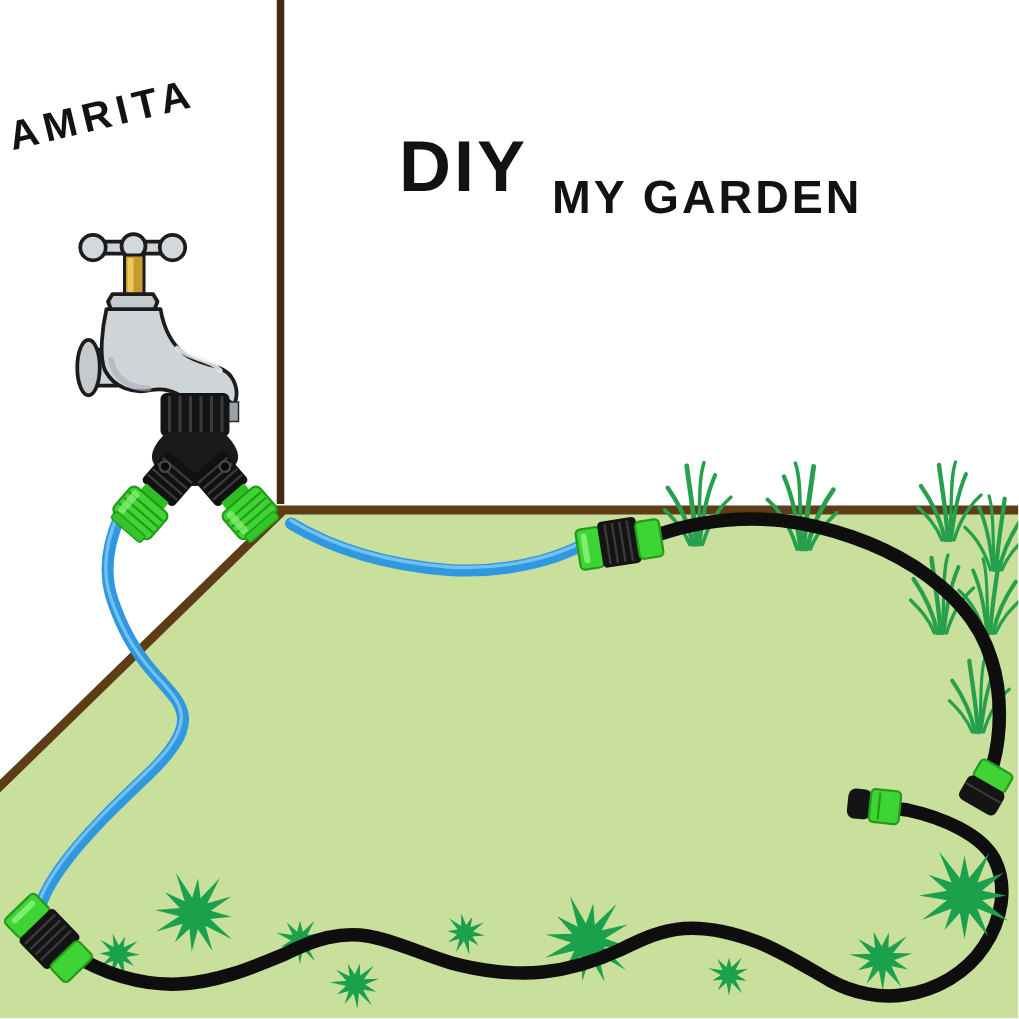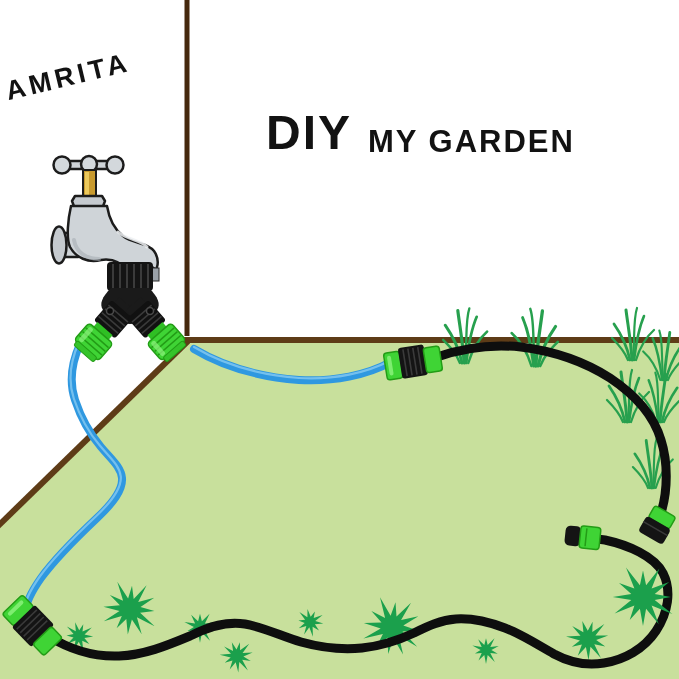--- a/index.html
+++ b/index.html
@@ -9,23 +9,23 @@
     --connector-black:#141414; --plant-green:#1ba04c; --grass-green:#27a04e;
     --faucet-gray:#cfd4d8; --faucet-gray-dark:#a7adb4; --faucet-outline:#1c1c1c;
     --brass:#c89a2e; --brass-light:#ecc95c; --text-black:#121212;
   }
   html,body{margin:0;padding:0;background:#fff;}
   .stage{position:relative;width:679px;height:679px;overflow:hidden;background:var(--background);
          font-family:"Liberation Sans", sans-serif;}
   .stage svg{position:absolute;left:0;top:0;}
   .brand{position:absolute;left:10px;top:76px;transform:rotate(-13.5deg);transform-origin:left bottom;
          font-size:27px;font-weight:700;letter-spacing:4px;color:var(--text-black);white-space:nowrap;}
-  .title-row{position:absolute;left:266px;top:105px;display:flex;align-items:flex-end;gap:16px;color:var(--text-black);}
+  .title-row{position:absolute;left:266px;top:84px;display:flex;align-items:flex-start;gap:16px;color:var(--text-black);}
   .title-main{font-size:48px;font-weight:700;letter-spacing:2px;}
-  .title-sub{font-size:31px;font-weight:700;letter-spacing:2px;}
+  .title-sub{font-size:31px;font-weight:700;letter-spacing:2px;margin-top:30px;}
 </style>
 </head>
 <body>
 
 <div class="stage">
 
 <svg width="679" height="679" viewBox="0 0 679 679">
 
   <polygon points="186,340 679,340 679,679 0,679 0,526" fill="var(--garden)"></polygon>
 

